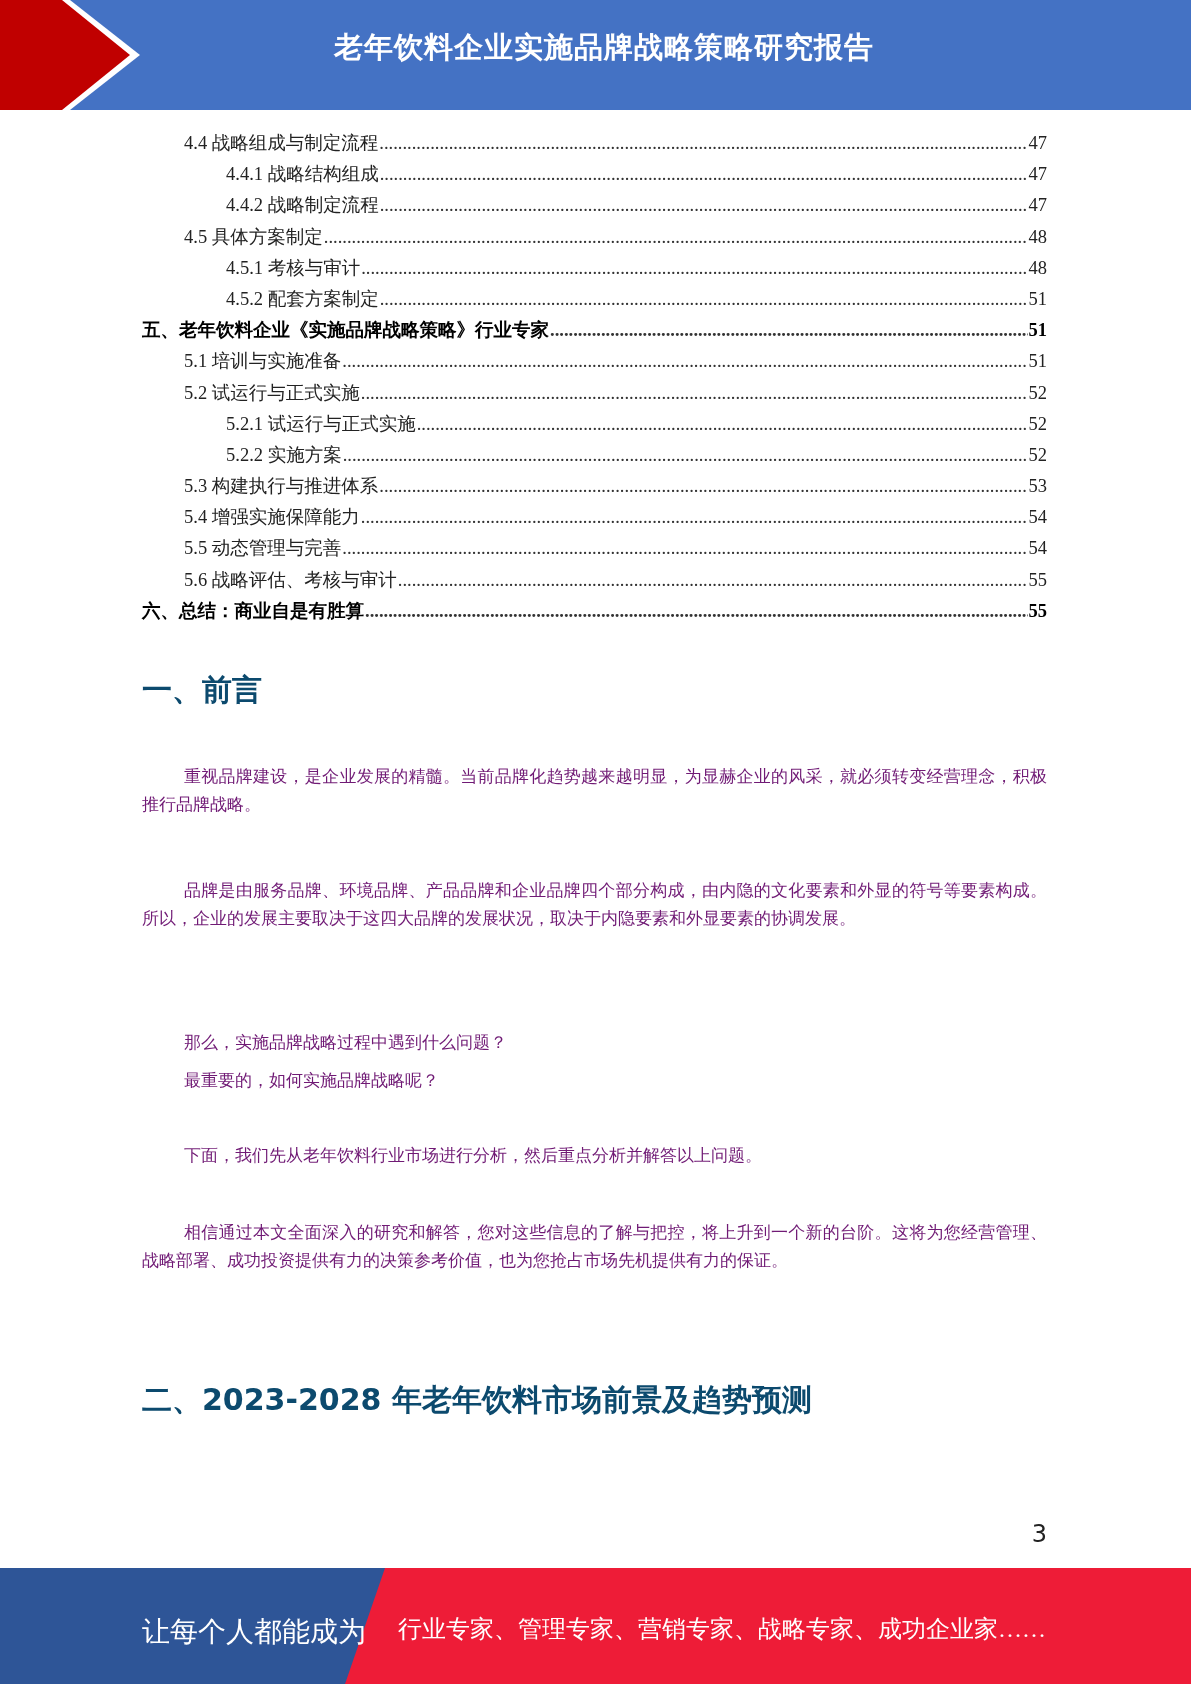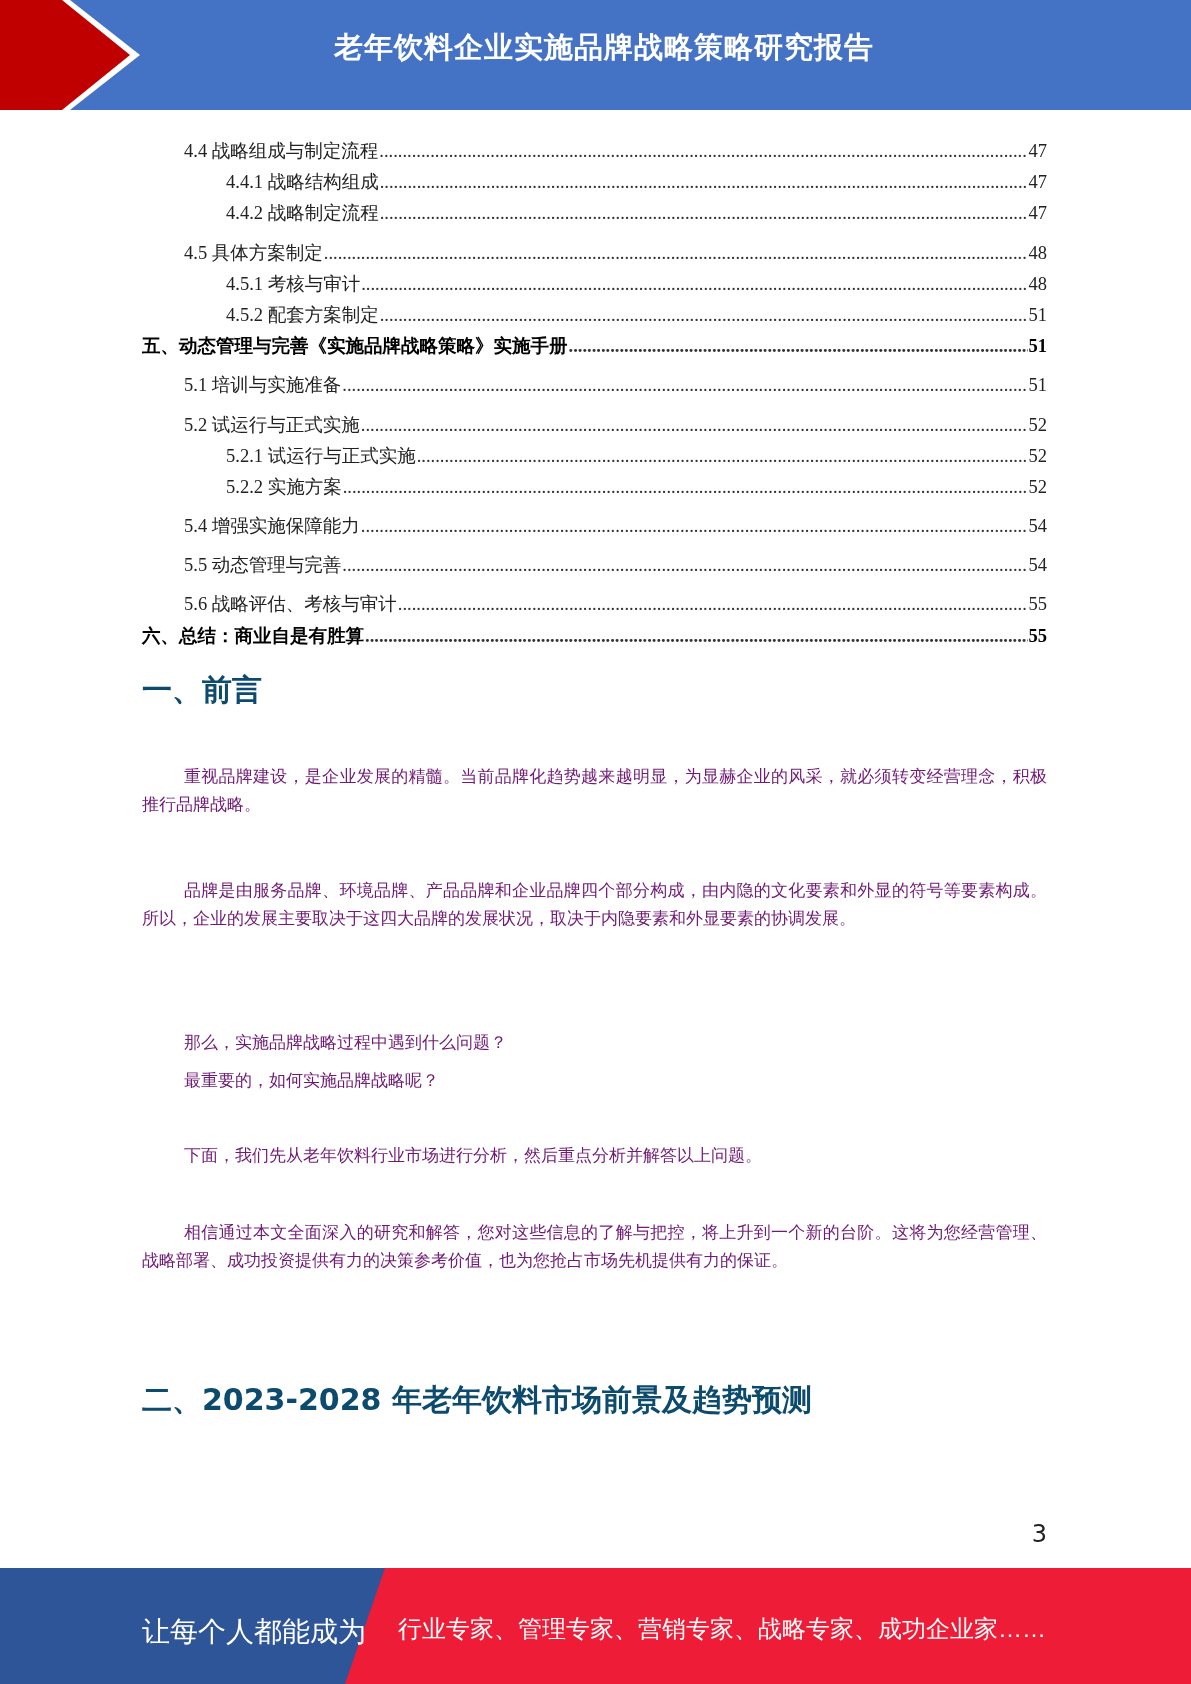--- a/index.html
+++ b/index.html
@@ -10,30 +10,30 @@
   .header-title { position:absolute; left:0; right:3px; top:28px; text-align:center; padding-left:20px;
                   color:#ffffff; font-family:"DejaVu Sans", sans-serif; font-weight:bold; font-size:29px;
                   letter-spacing:1px; }
   .toc { position:absolute; left:142px; top:128px; width:905px; }
   .toc-row { display:flex; align-items:baseline; height:31.2px; font-size:18.5px; line-height:31.2px; white-space:nowrap; }
   .toc-row .lbl { flex:none; }
   .toc-row .dots { flex:1; overflow:hidden; margin:0 1px; color:#333; letter-spacing:0px; }
   .toc-row .dots::after { content:"........................................................................................................................................................................................................................................................................................"; }
   .toc-row .pg { flex:none; }
   .lvl1 { padding-left:0; font-weight:bold; color:#000; }
-  .lvl2 { padding-left:42px;margin-top:8px; }
+  .lvl2 { padding-left:42px; }
   .lvl3 { padding-left:84px; }
   .h1 { position:absolute; left:142px; font-family:"DejaVu Sans", sans-serif; font-weight:bold; font-size:30px; color:#0c4a6e; }
   .para { position:absolute; left:142px; width:905px; font-size:17px; line-height:28px; color:#701a75; text-align:justify; }
   .indent { text-indent:42px; }
   .page-num { position:absolute; right:144px; top:1520px; font-family:"DejaVu Sans", sans-serif; font-size:24px; color:#222; }
   .footer { position:absolute; left:0; top:1568px; width:1191px; height:116px; }
   .footer svg { position:absolute; left:0; top:0; }
   .footer-left { position:absolute; left:142px; top:45px; color:#fff; font-size:28px; font-family:"DejaVu Serif", serif; }
-  .footer-right { position:absolute; left:398px; top:45px; color:#fff; font-size:24px; font-family:Liberation Sans, sans-serif; }
+  .footer-right { position:absolute; left:398px; top:45px; color:#fff; font-size:24px; font-family:Liberation Serif, serif; }
 </style>
 </head>
 <body>
 
 <div class="header">
   <svg width="200" height="110" viewBox="0 0 200 110">
     <polygon points="0,0 70,0 140,55 70,110 0,110" fill="#ffffff"></polygon>
     <polygon points="0,0 62,0 130,55 62,110 0,110" fill="#C00000"></polygon>
   </svg>
   <div class="header-title">老年饮料企业实施品牌战略策略研究报告</div>
@@ -64,21 +64,21 @@
       <span class="lbl">4.5.1  考核与审计</span>
       <span class="dots"></span>
       <span class="pg">48</span>
     </div>
     <div class="toc-row lvl3">
       <span class="lbl">4.5.2  配套方案制定</span>
       <span class="dots"></span>
       <span class="pg">51</span>
     </div>
     <div class="toc-row lvl1">
-      <span class="lbl">五、动态管理与完善《实施品牌战略策略》实施手册</span>
+      <span class="lbl">五、老年饮料企业《实施品牌战略策略》行业专家</span>
       <span class="dots"></span>
       <span class="pg">51</span>
     </div>
     <div class="toc-row lvl2">
       <span class="lbl">5.1  培训与实施准备</span>
       <span class="dots"></span>
       <span class="pg">51</span>
     </div>
     <div class="toc-row lvl2">
       <span class="lbl">5.2  试运行与正式实施</span>
@@ -87,20 +87,25 @@
     </div>
     <div class="toc-row lvl3">
       <span class="lbl">5.2.1 试运行与正式实施</span>
       <span class="dots"></span>
       <span class="pg">52</span>
     </div>
     <div class="toc-row lvl3">
       <span class="lbl">5.2.2  实施方案</span>
       <span class="dots"></span>
       <span class="pg">52</span>
+    </div>
+    <div class="toc-row lvl2">
+      <span class="lbl">5.3  构建执行与推进体系</span>
+      <span class="dots"></span>
+      <span class="pg">53</span>
     </div>
     <div class="toc-row lvl2">
       <span class="lbl">5.4  增强实施保障能力</span>
       <span class="dots"></span>
       <span class="pg">54</span>
     </div>
     <div class="toc-row lvl2">
       <span class="lbl">5.5  动态管理与完善</span>
       <span class="dots"></span>
       <span class="pg">54</span>

